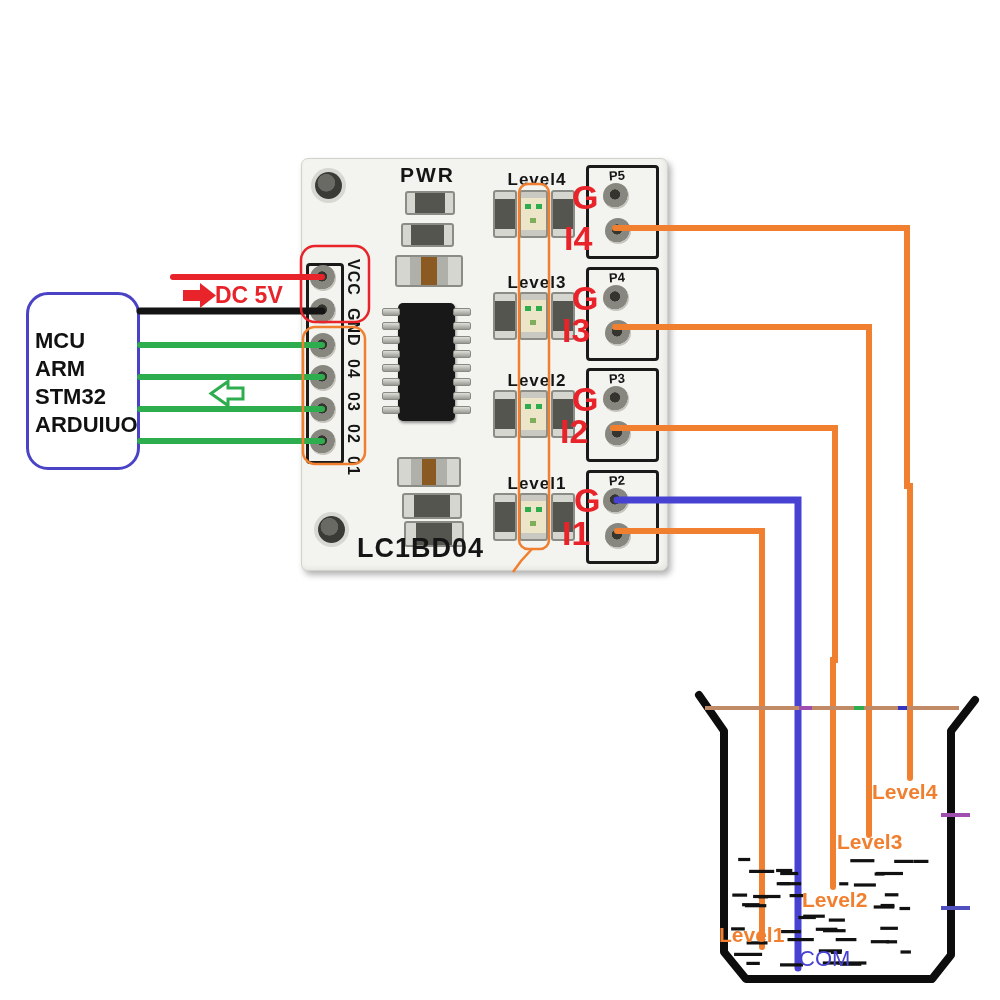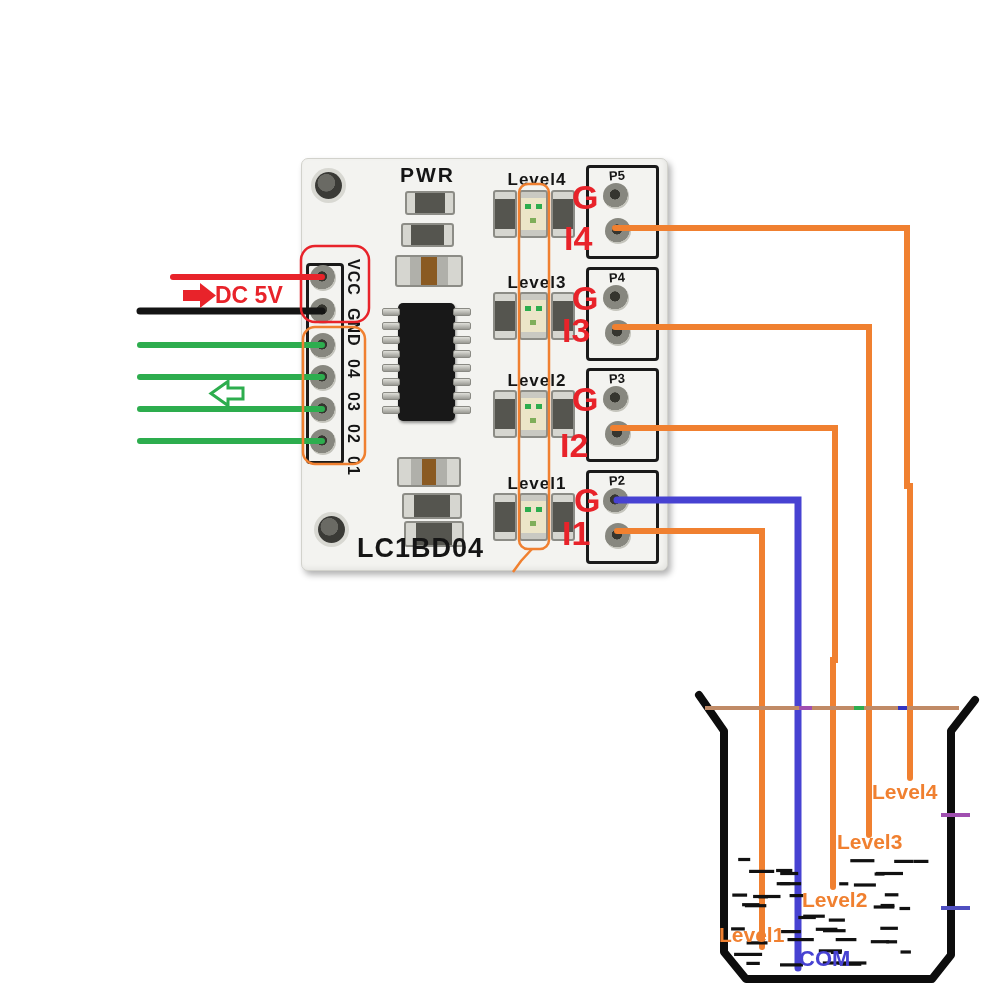--- a/index.html
+++ b/index.html
@@ -55,38 +55,44 @@
        font-size:16px;font-weight:bold;color:#151515;letter-spacing:1px;}
   #left-pin-labels span{margin-bottom:7px;}
 
   .led-label{position:absolute;width:78px;text-align:center;font-size:17px;font-weight:bold;color:#151515;letter-spacing:1px;}
   .header-name{position:absolute;left:20px;top:0px;font-size:13px;font-weight:bold;color:#151515;transform:rotate(-4deg);}
 
   
   .pin-ann{position:absolute;z-index:6;font-weight:bold;color:var(--label-red);font-size:34px;line-height:1;}
   #dc5v{left:215px;top:282px;font-size:23px;font-weight:bold;color:var(--wire-red);z-index:6;}
   .lvl{position:absolute;z-index:6;font-weight:bold;font-size:21px;color:var(--wire-orange);}
-  #lbl-com{position:absolute;z-index:6;font-weight:bold;font-size:22px;color:var(--wire-blue);}
+  #lbl-com{position:absolute;z-index:6;font-weight:normal;font-size:22px;color:var(--wire-blue);}
 
   #wiresvg{position:absolute;left:0;top:0;z-index:5;pointer-events:none;}
   .w-or{stroke:var(--wire-orange);stroke-width:6;fill:none;stroke-linecap:round;}
   .w-bl{stroke:var(--wire-blue);stroke-width:7;fill:none;stroke-linecap:round;}
   .w-gr{stroke:var(--wire-green);stroke-width:6;fill:none;stroke-linecap:round;}
   .w-rd{stroke:var(--wire-red);stroke-width:6;fill:none;stroke-linecap:round;}
   .w-bk{stroke:var(--wire-black);stroke-width:7;fill:none;stroke-linecap:round;}
   .outline-red{stroke:var(--wire-red);stroke-width:2.5;fill:none;}
   .outline-orange{stroke:var(--wire-orange);stroke-width:2.5;fill:none;}
   .beaker{stroke:#0d0d0d;stroke-width:8;fill:none;stroke-linejoin:round;stroke-linecap:round;}
 </style>
 </head>
 <body>
 
 <div id="canvas">
 
 
+  <div id="mcu-box" class="abs">
+    <div class="line">MCU</div>
+    <div class="line">ARM</div>
+    <div class="line">STM32</div>
+    <div class="line">ARDUIUO</div>
+  </div>
 
   <div id="board" class="abs">
     <div class="hole" style="left:13px;top:13px;"></div>
     <div class="hole" style="left:16px;top:357px;"></div>
 
     <div id="pwr-label" class="silk">PWR</div>
     <div class="smd-h" style="left:103px;top:32px;width:50px;height:24px;"></div>
     <div class="smd-h" style="left:99px;top:64px;width:53px;height:24px;"></div>
     <div class="smd-h brown" style="left:93px;top:96px;width:68px;height:32px;"></div>
     <div class="smd-h brown" style="left:95px;top:298px;width:64px;height:30px;"></div>
@@ -169,21 +175,21 @@
     </div>
 
     <div id="part-number" class="silk">LC1BD04</div>
   </div>
 
   <div class="pin-ann" style="left:572px;top:180px;">G</div>
   <div class="pin-ann" style="left:564px;top:212px;margin-top:9px;">I4</div>
   <div class="pin-ann" style="left:572px;top:281px;">G</div>
   <div class="pin-ann" style="left:562px;top:313px;">I3</div>
   <div class="pin-ann" style="left:572px;top:382px;">G</div>
-  <div class="pin-ann" style="left:560px;top:428px;">I2</div>
+  <div class="pin-ann" style="left:560px;top:414px;">I2</div>
   <div class="pin-ann" style="left:574px;top:483px;">G</div>
   <div class="pin-ann" style="left:562px;top:516px;">I1</div>
 
   <div id="dc5v" class="abs">DC 5V</div>
 
   <div class="lvl" style="left:872px;top:780px;">Level4</div>
   <div class="lvl" style="left:837px;top:830px;">Level3</div>
   <div class="lvl" style="left:802px;top:888px;">Level2</div>
   <div class="lvl" style="left:719px;top:923px;">Level1</div>
   <div id="lbl-com" style="left:799px;top:946px;">COM</div>

